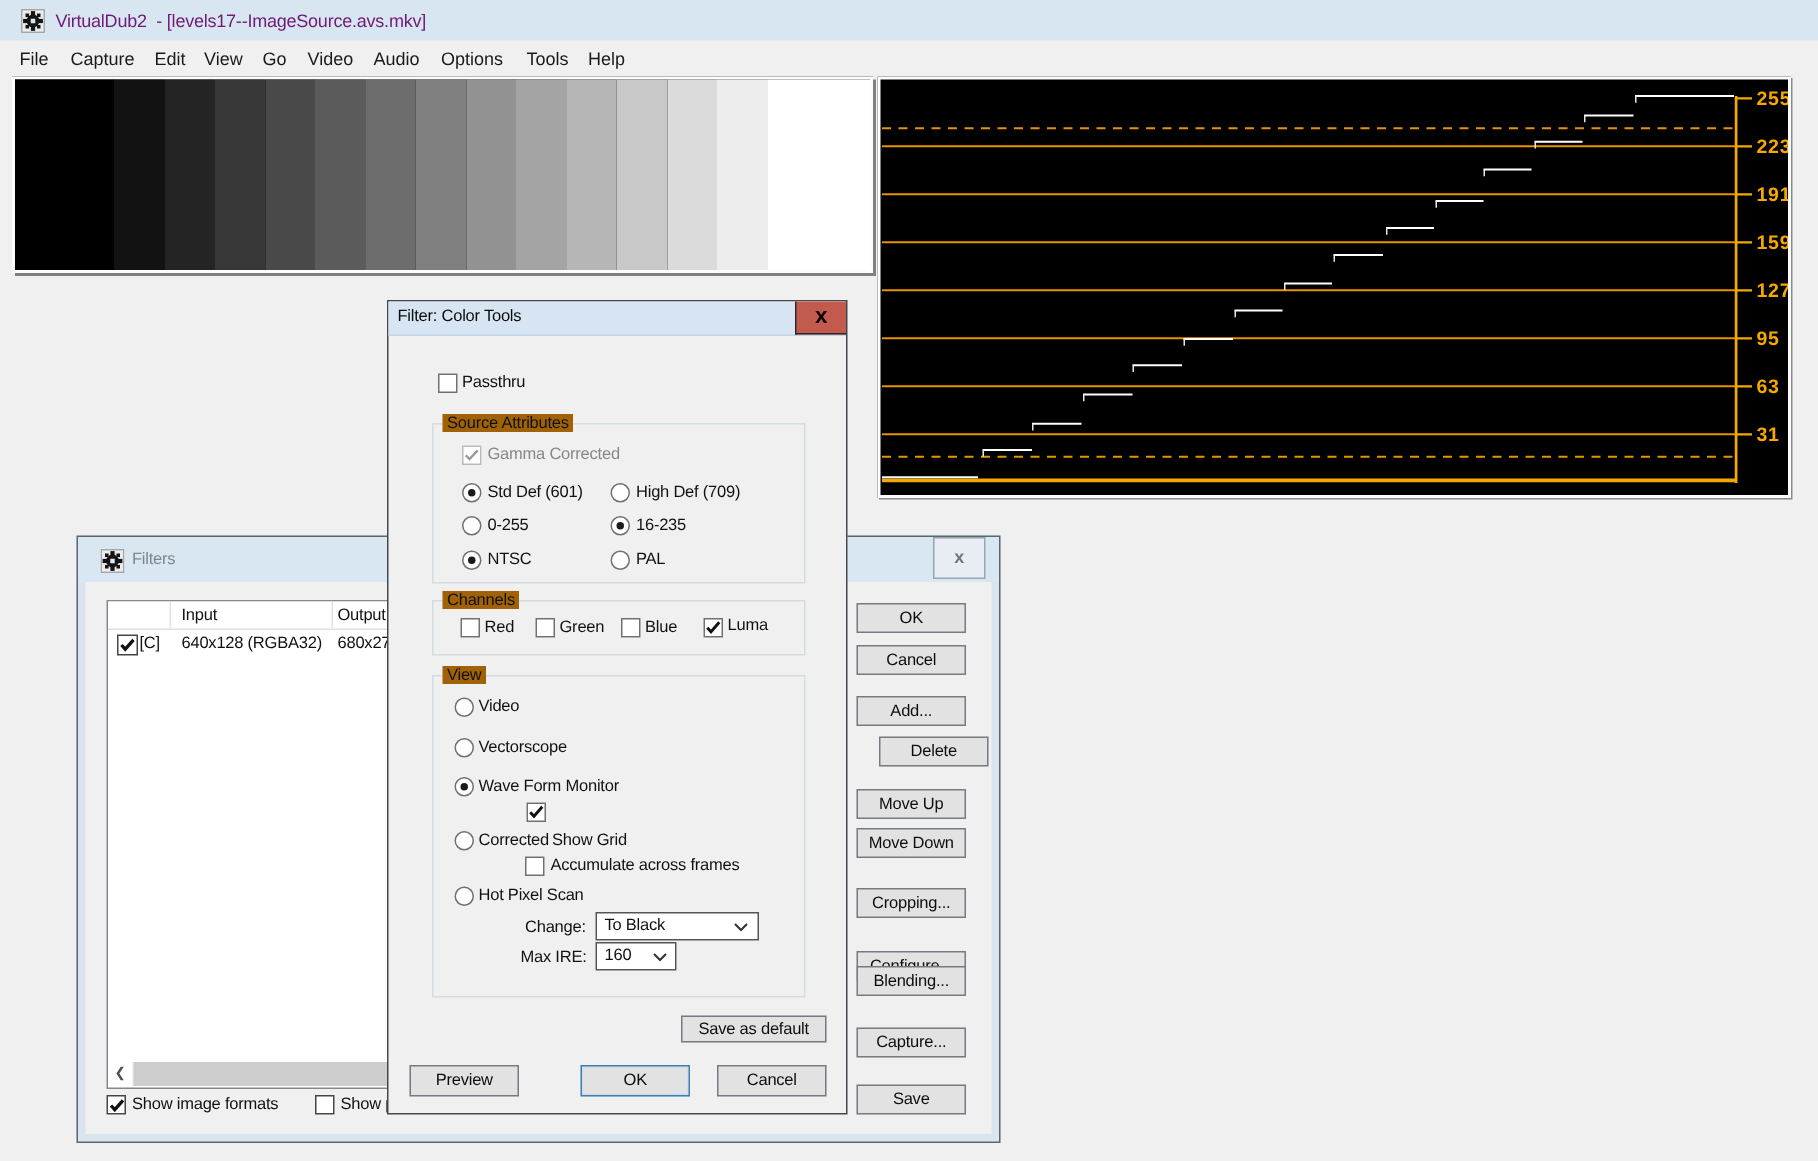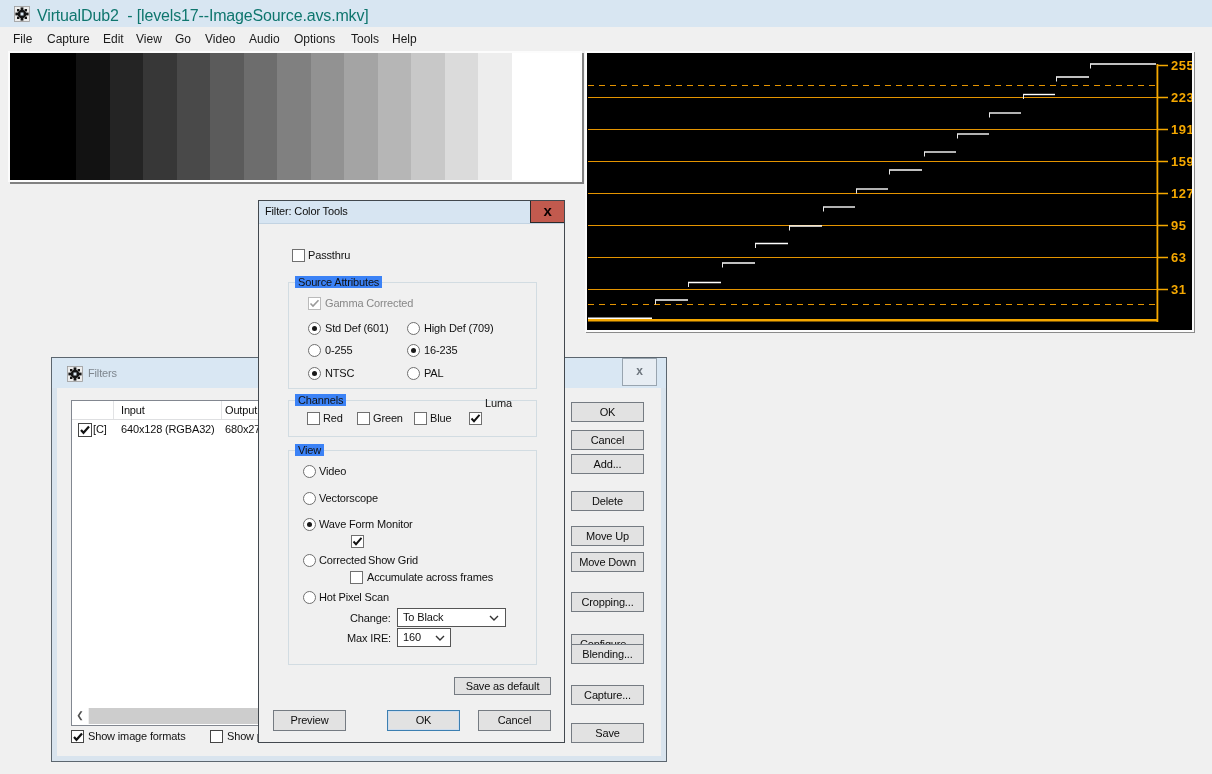--- a/index.html
+++ b/index.html
@@ -4,21 +4,21 @@
 <style>
   html,body{margin:0;padding:0;}
   body{width:1212px;height:774px;background:#f0f0f0;font-family:"Liberation Sans",sans-serif;font-size:11px;letter-spacing:-0.15px;color:#111;overflow:hidden;position:relative;}
   .menu{position:absolute;top:32px;font-size:12px;letter-spacing:0;color:#1a1a1a;white-space:nowrap;}
   .abs{position:absolute;}
   .cb{position:absolute;width:11px;height:11px;background:#fff;border:1px solid #707070;}
   .cb svg{position:absolute;left:-1px;top:-1px;}
   .radio{position:absolute;width:11px;height:11px;background:#fff;border:1px solid #707070;border-radius:50%;}
   .radio.sel:after{content:"";position:absolute;left:3px;top:3px;width:5px;height:5px;border-radius:50%;background:#1a1a1a;}
   .gb{position:absolute;border:1px solid #d2dce2;}
-  .gb-label{position:absolute;background:#3b82f6;padding:0 3px;line-height:12px;}
+  .gb-label{position:absolute;background:#a16207;padding:0 3px;line-height:12px;}
   .btn{position:absolute;background:#e2e2e2;border:1px solid #757b82;text-align:center;color:#0d0d0d;}
   .lbl{position:absolute;white-space:nowrap;}
 </style>
 </head>
 <body>
 
 <div class="abs" style="left:0;top:0;width:1212px;height:27px;background:#d8e6f2;"></div>
 <div class="abs" style="left:14px;top:6px;width:16px;height:16px;">
 <svg width="16" height="16" viewBox="0 0 16 16">
  <rect x="0.5" y="0.5" width="15" height="15" fill="#ececec" stroke="#9a9a9a" stroke-width="0.8"></rect>
@@ -30,21 +30,21 @@
   <rect x="6.1" y="6.1" width="3.8" height="3.8" transform="rotate(45 8 8)"></rect>
   <rect x="3" y="3" width="2.4" height="2.4"></rect>
   <rect x="10.6" y="3" width="2.4" height="2.4"></rect>
   <rect x="3" y="10.6" width="2.4" height="2.4"></rect>
   <rect x="10.6" y="10.6" width="2.4" height="2.4"></rect>
   <circle cx="8" cy="8" r="4.3"></circle>
  </g>
  <rect x="6.5" y="6.5" width="3" height="3" fill="#ddeaf5"></rect>
 </svg>
 </div>
-<div class="lbl" style="left:37px;top:7px;font-size:16px;color:#0f766e;">VirtualDub2&nbsp; - [levels17--ImageSource.avs.mkv]</div>
+<div class="lbl" style="left:37px;top:7px;font-size:12px;color:#701a75;">VirtualDub2&nbsp; - [levels17--ImageSource.avs.mkv]</div>
 
 <div class="abs" style="left:0;top:27px;width:1212px;height:23px;background:#f0f0f0;"></div>
 <div class="menu" style="left:13px;">File</div>
 <div class="menu" style="left:47px;">Capture</div>
 <div class="menu" style="left:103px;">Edit</div>
 <div class="menu" style="left:136px;">View</div>
 <div class="menu" style="left:175px;">Go</div>
 <div class="menu" style="left:205px;">Video</div>
 <div class="menu" style="left:249px;">Audio</div>
 <div class="menu" style="left:294px;">Options</div>
@@ -204,22 +204,22 @@
     <svg width="14" height="14" viewBox="0 0 14 14">
         <path d="M3 7 L5.5 9.8 L11 3.6" stroke="#111" stroke-width="2.2" fill="none"></path>
       </svg>
   </div>
   <div class="lbl" style="left:36px;top:372px;">Show image formats</div>
   <div class="cb" style="left:158px;top:372px;border-color:#454545;"></div>
   <div class="lbl" style="left:175px;top:372px;">Show parameters</div>
 
   <div class="btn" style="left:519px;top:44px;width:71px;height:18px;line-height:18px;">OK</div>
   <div class="btn" style="left:519px;top:72px;width:71px;height:18px;line-height:18px;">Cancel</div>
-  <div class="btn" style="left:519px;top:96px;width:71px;height:18px;line-height:18px;text-align:center;">Add...</div>
-  <div class="btn" style="left:519px;top:133px;width:71px;height:18px;line-height:18px;">Delete</div>
+  <div class="btn" style="left:519px;top:106px;width:71px;height:18px;line-height:18px;text-align:center;">Add...</div>
+  <div class="btn" style="left:534px;top:133px;width:71px;height:18px;line-height:18px;">Delete</div>
   <div class="btn" style="left:519px;top:168px;width:71px;height:18px;line-height:18px;">Move Up</div>
   <div class="btn" style="left:519px;top:194px;width:71px;height:18px;line-height:18px;">Move Down</div>
   <div class="btn" style="left:519px;top:234px;width:71px;height:18px;line-height:18px;">Cropping...</div>
   <div class="btn" style="left:519px;top:276px;width:71px;height:18px;line-height:18px;">Configure...</div>
   <div class="btn" style="left:519px;top:286px;width:71px;height:18px;line-height:18px;">Blending...</div>
   <div class="btn" style="left:519px;top:327px;width:71px;height:18px;line-height:18px;">Capture...</div>
   <div class="btn" style="left:519px;top:365px;width:71px;height:18px;line-height:18px;">Save</div>
 </div>
 
 <div class="abs" style="left:258px;top:200px;width:305px;height:541px;border:1px solid #42484e;background:#f0f0f0;">
@@ -261,21 +261,21 @@
   <div class="lbl" style="left:64px;top:211px;text-align:center;">Red</div>
   <div class="cb" style="left:98px;top:211px;"></div>
   <div class="lbl" style="left:114px;top:211px;">Green</div>
   <div class="cb" style="left:155px;top:211px;"></div>
   <div class="lbl" style="left:171px;top:211px;">Blue</div>
   <div class="cb" style="left:210px;top:211px;">
     <svg width="13" height="13" viewBox="0 0 13 13">
         <path d="M2.5 6.5 L5 9.2 L10.5 2.8" stroke="#111" stroke-width="1.9" fill="none"></path>
       </svg>
   </div>
-  <div class="lbl" style="left:226px;top:196px;text-align:right;">Luma</div>
+  <div class="lbl" style="left:226px;top:210px;text-align:right;">Luma</div>
 
   <div class="gb" style="left:29px;top:249px;width:247px;height:213px;"></div>
   <div class="gb-label" style="left:36px;top:243px;">View</div>
 
   <div class="radio" style="left:44px;top:264px;"></div>
   <div class="lbl" style="left:60px;top:264px;">Video</div>
 
   <div class="radio" style="left:44px;top:291px;"></div>
   <div class="lbl" style="left:60px;top:291px;">Vectorscope</div>
 

